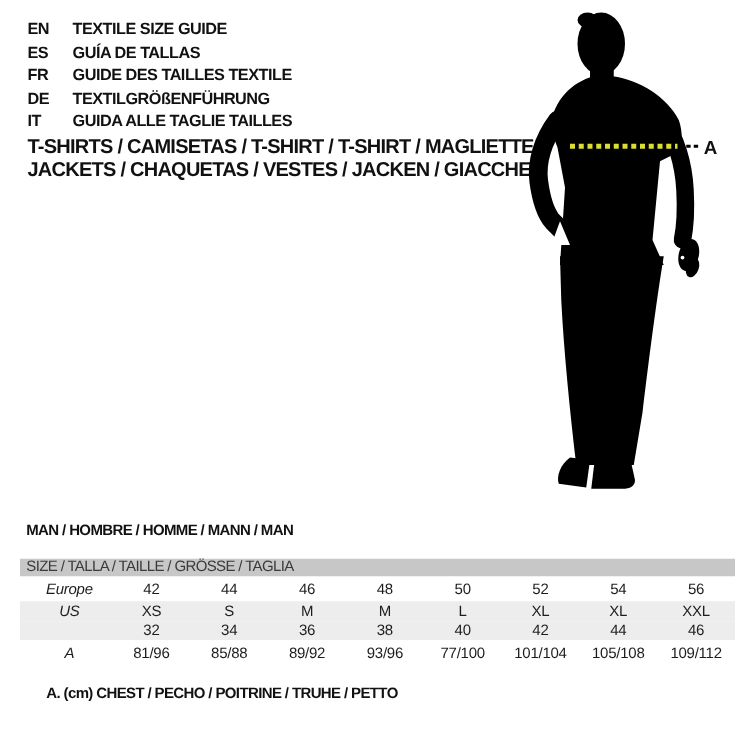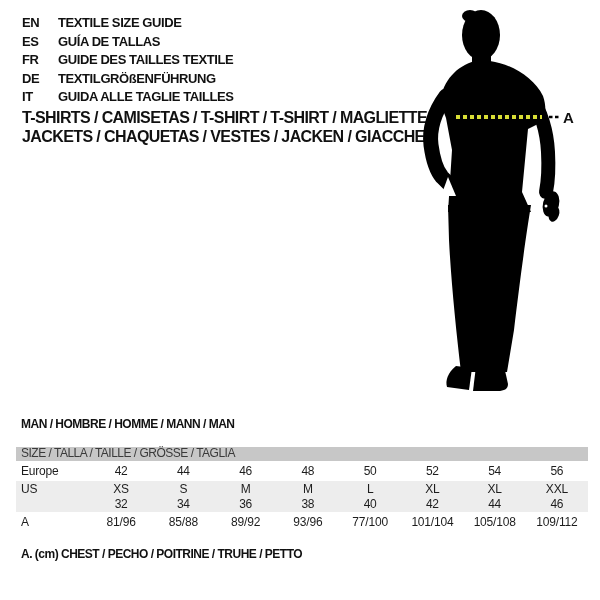--- a/index.html
+++ b/index.html
@@ -15,28 +15,28 @@
   
   .figure{position:absolute;left:390px;top:0px;}
   
   .man-line{position:absolute;left:21px;top:417px;height:14px;line-height:14px;
             font-size:12px;font-weight:700;letter-spacing:-0.5px;}
   
   .size-table{position:absolute;left:16px;top:447px;width:572px;font-size:12px;color:#1d1d1d;letter-spacing:-0.2px;}
   .t-header{height:14px;line-height:13px;background:#c7c7c7;font-weight:400;letter-spacing:-0.5px;
             color:#3a3a3a;padding-left:5px;box-sizing:border-box;}
   .t-row{display:grid;grid-template-columns:74px repeat(8,1fr);}
-  .t-row .lbl{padding-left:5px;text-align:left;}
+  .t-row .lbl{padding-left:5px;text-align:center;font-style:italic;}
   .t-row .cell{text-align:center;}
   .r0{height:20px;line-height:20px;}
   .r1{height:16px;line-height:16px;background:#ededed;}
   .r2{height:15px;line-height:15px;background:#ededed;}
   .r3{height:21px;line-height:21px;}
   
-  .footnote{position:absolute;left:21px;top:547px;height:14px;line-height:14px;
+  .footnote{position:absolute;left:37px;top:547px;height:14px;line-height:14px;
             font-size:12px;font-weight:700;letter-spacing:-0.5px;}
 </style>
 </head>
 <body>
 
 <div class="page">
 
   <div class="lang-block">
     <div class="lang-row">
       <span class="code">EN</span>

